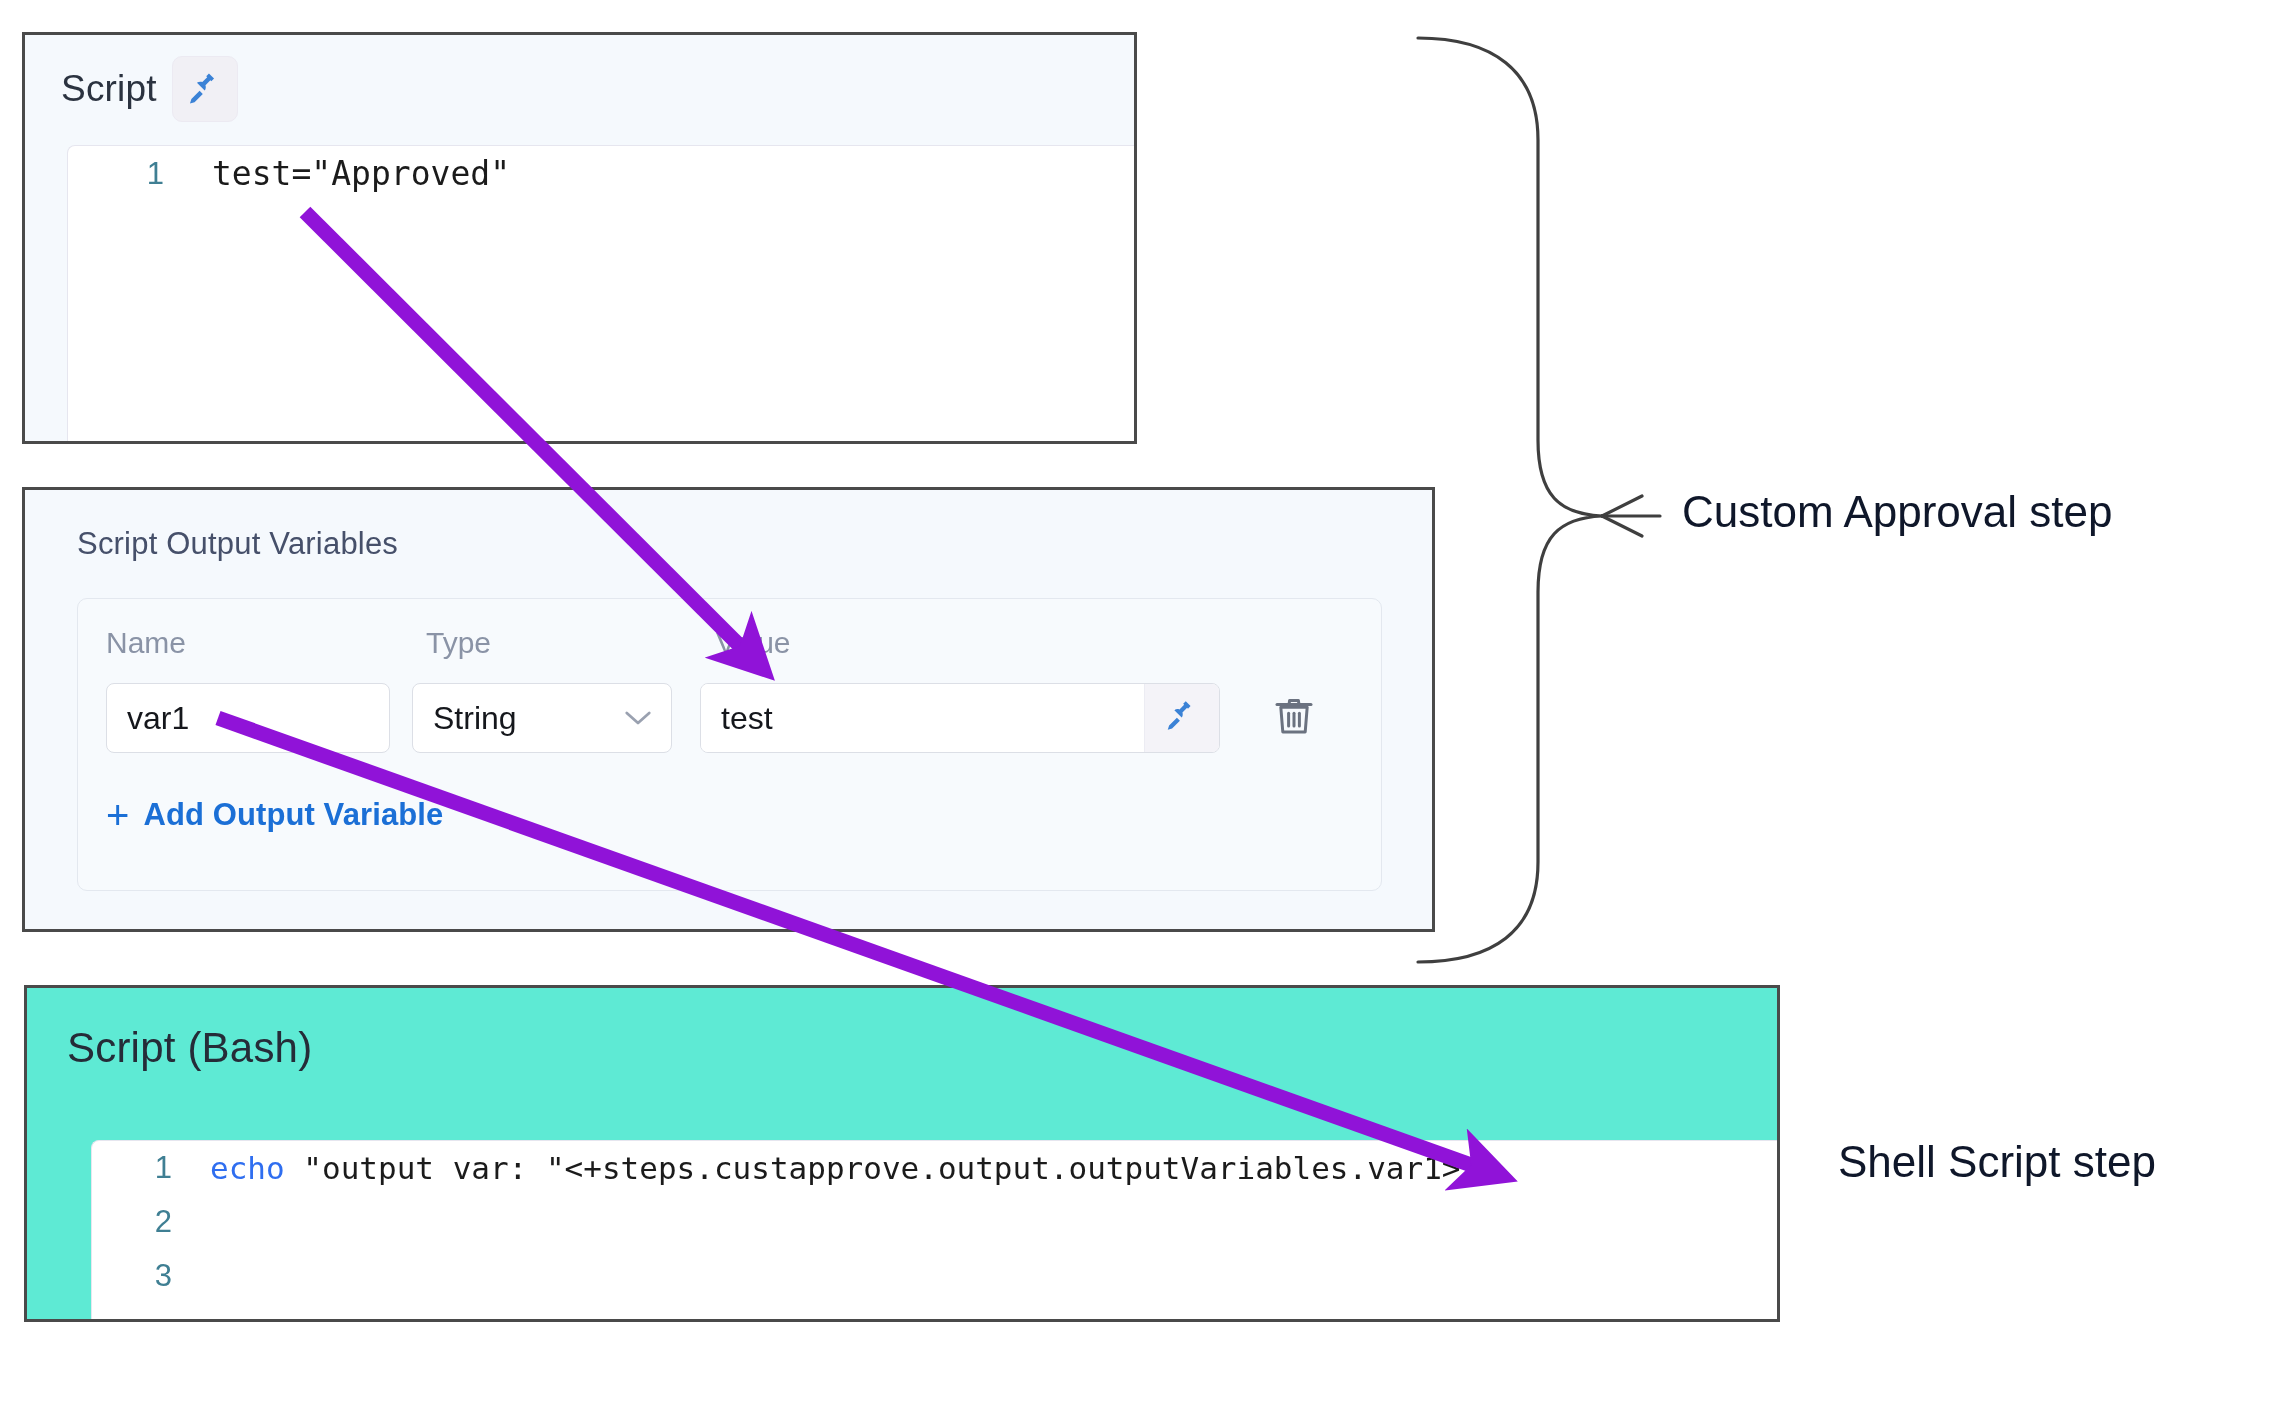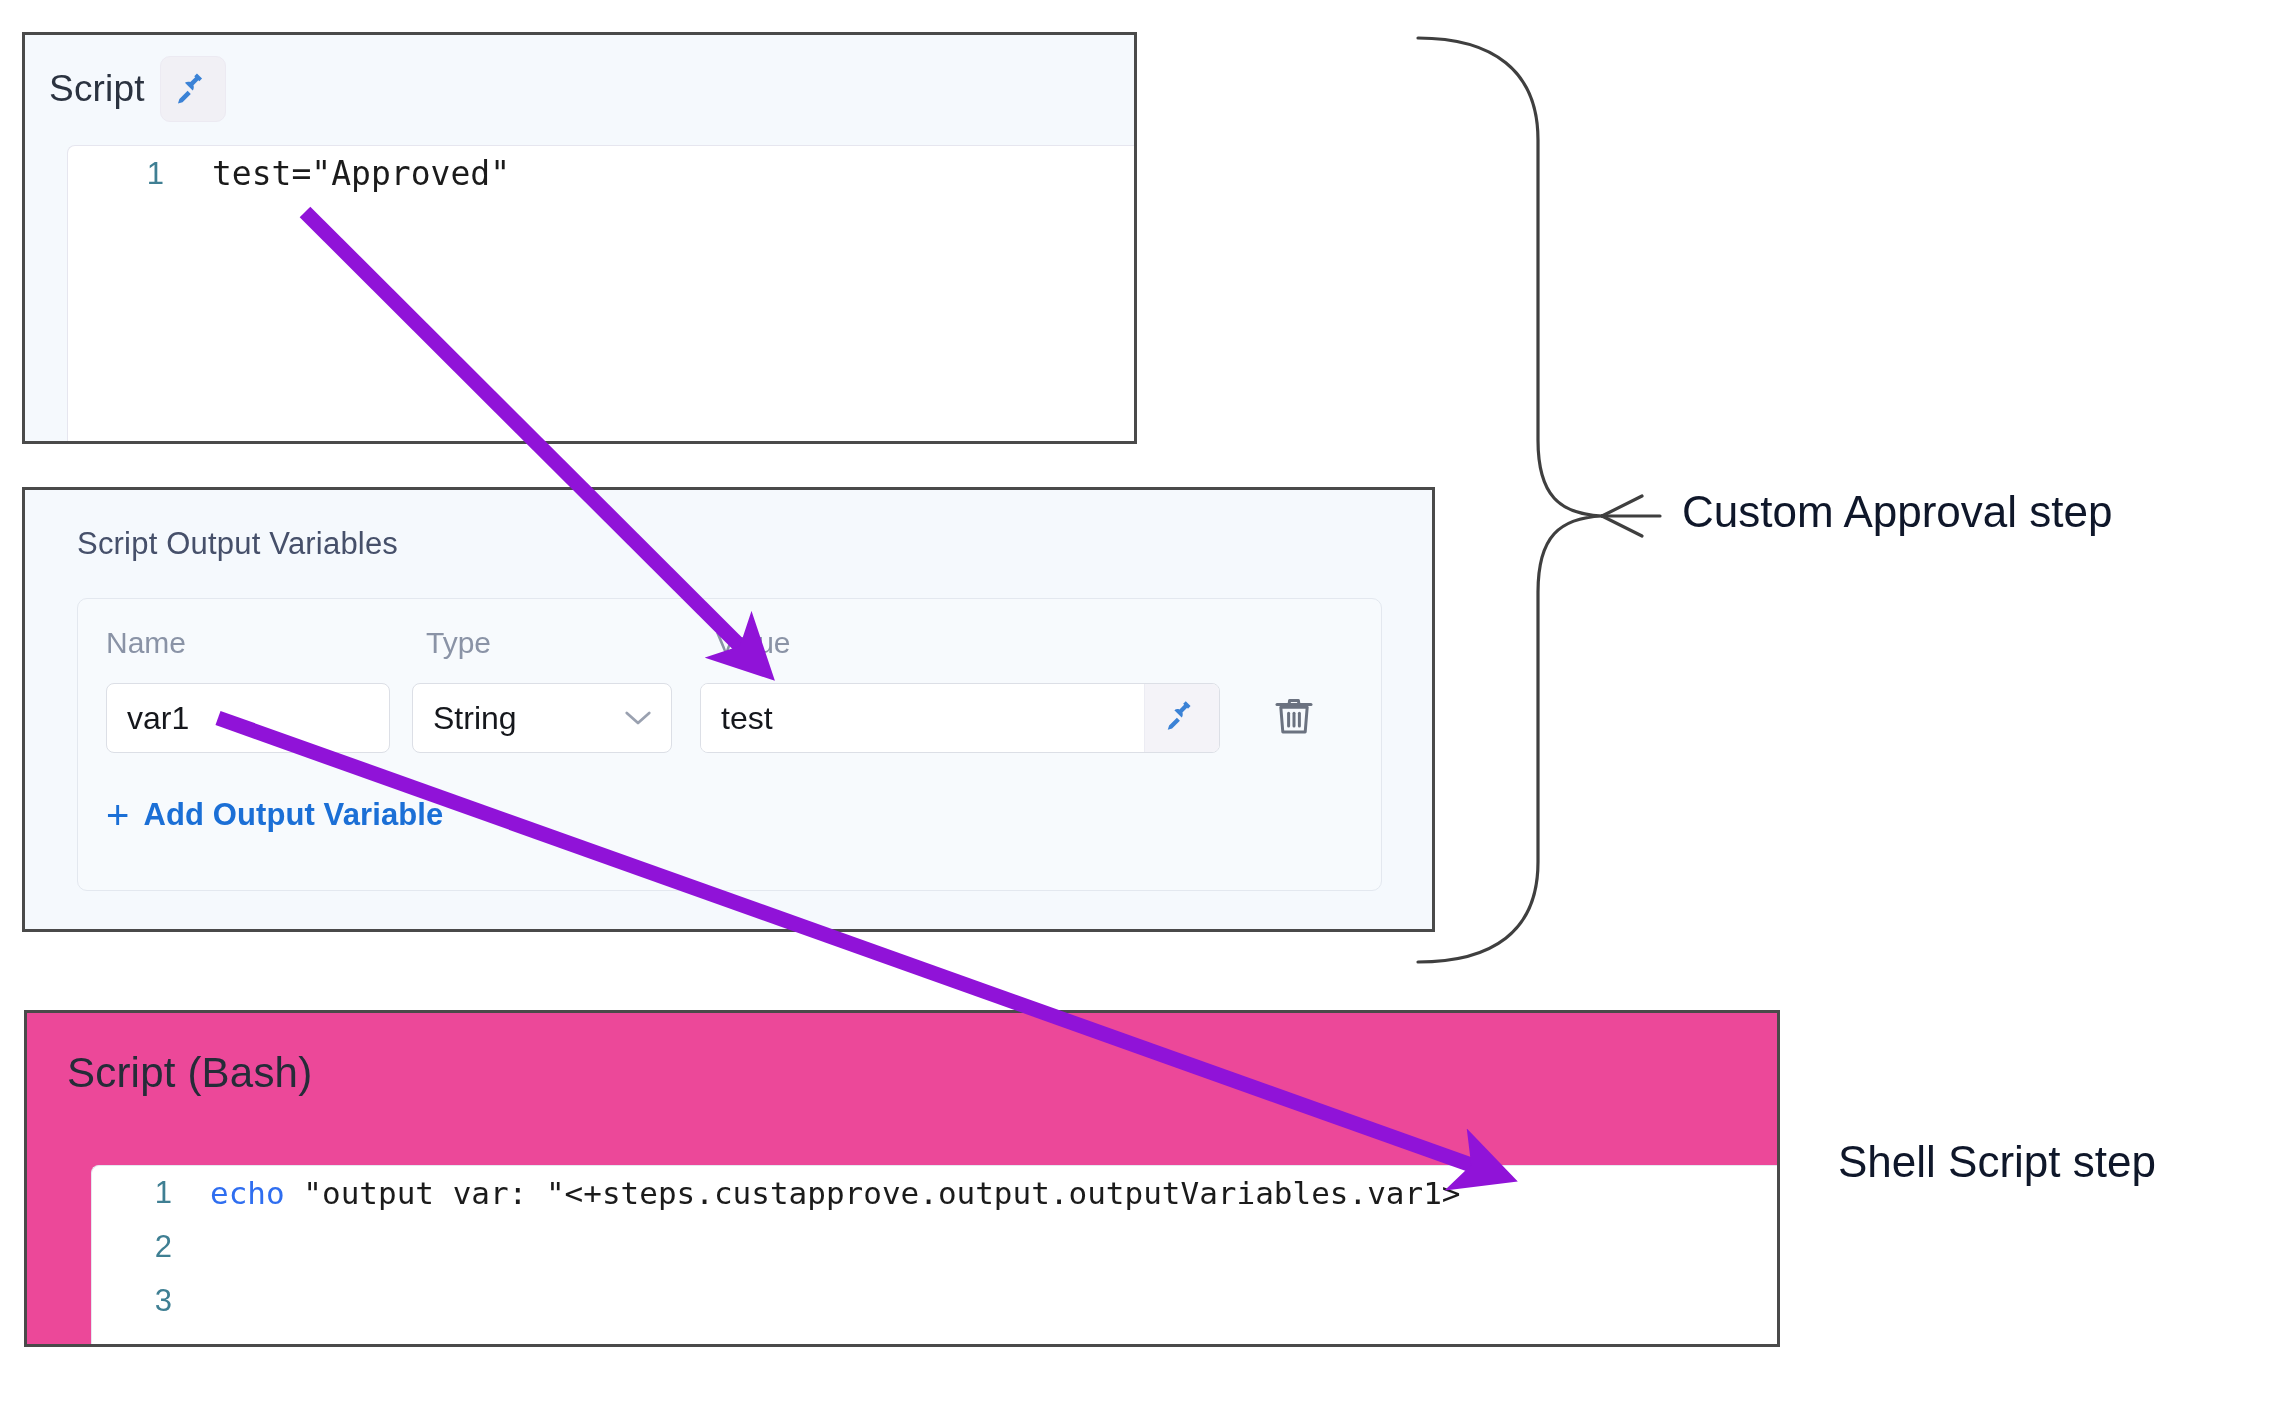--- a/index.html
+++ b/index.html
@@ -9,27 +9,27 @@
     font-family:"Liberation Sans", sans-serif;
     position:relative;
     overflow:hidden;
     -webkit-font-smoothing:antialiased;
   }
   .stage{position:absolute;inset:0;}
 
   
   .panel{position:absolute;border:3px solid #4a4a4a;box-sizing:border-box;}
   .panel.tinted{background:#f5f9fd;}
-  .panel.plain{background:#ec4899;margin-top:25px;}
+  .panel.plain{background:#5eead4;}
 
   
   #panel-script{left:22px;top:32px;width:1115px;height:412px;}
   .script-header{
     position:absolute;left:0;top:0;right:0;height:107px;
-    display:flex;align-items:center;gap:15px;padding-left:24px;
+    display:flex;align-items:center;gap:15px;padding-left:36px;
     box-sizing:border-box;
   }
   .script-header-title{
     font-size:37px;color:#2b3340;letter-spacing:.2px;
   }
   .pin-btn{
     width:66px;height:66px;border-radius:10px;background:#f1f0f5;
     display:flex;align-items:center;justify-content:center;
     border:1px solid #eceaf2;box-sizing:border-box;
   }

